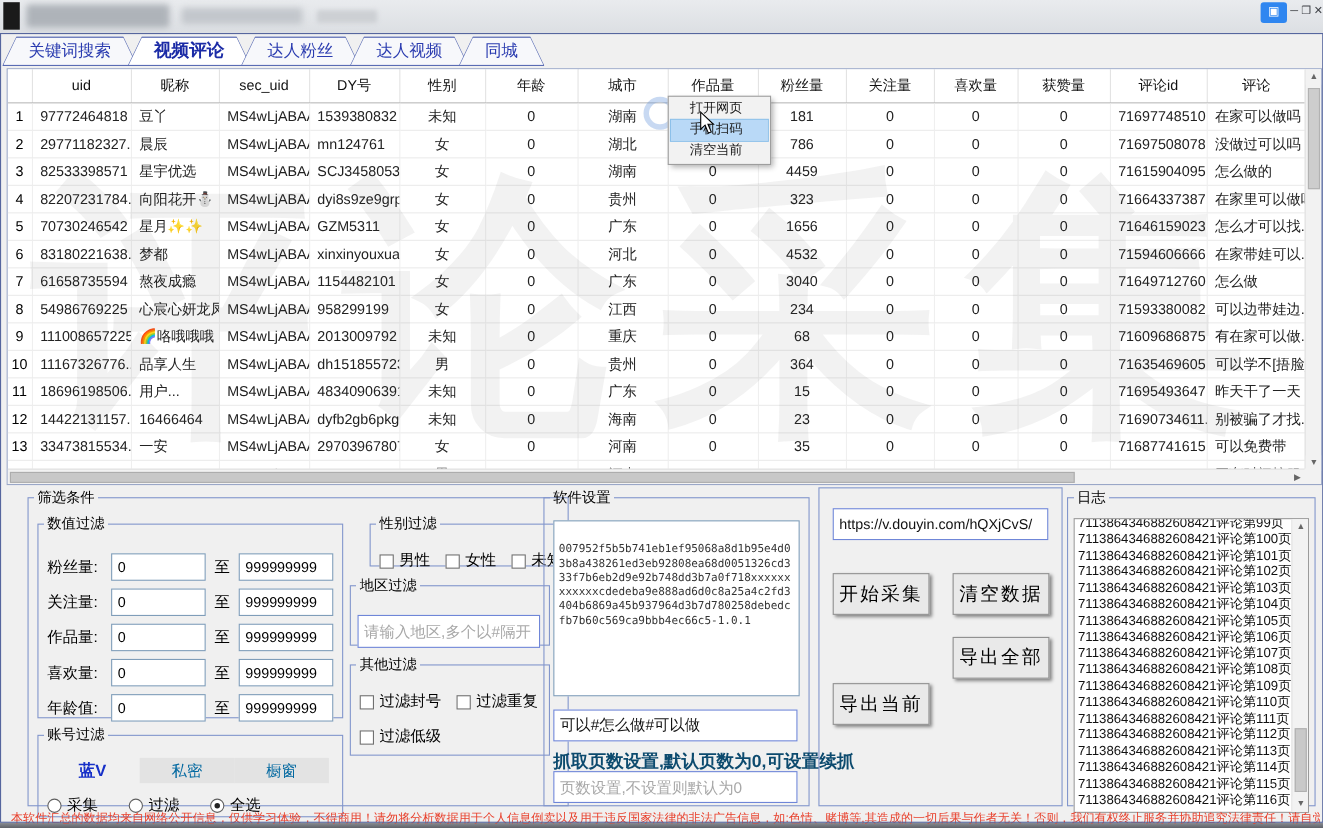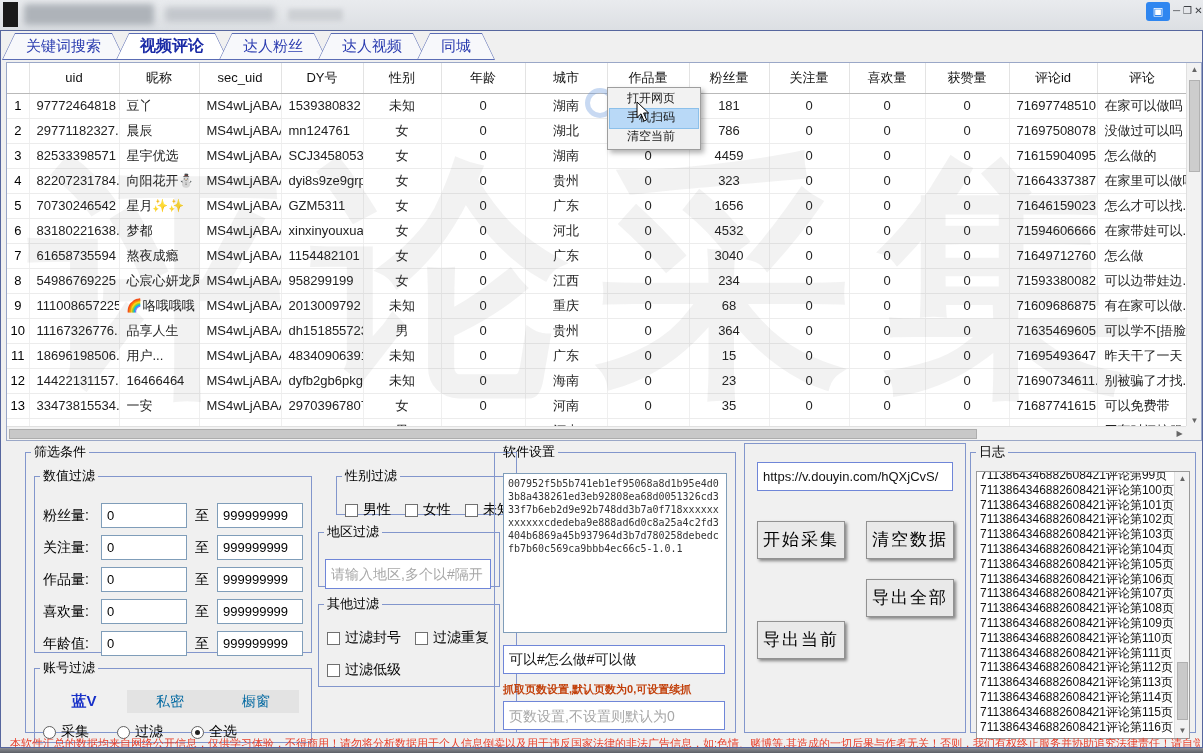--- a/index.html
+++ b/index.html
@@ -87,22 +87,22 @@
   .cb { width:13px; height:13px; border:1px solid #707070; background:#fff; margin-right:5px; flex:none; }
   .radio { width:13px; height:13px; border:1px solid #606060; border-radius:50%; background:#fff;
     margin-right:5px; flex:none; position:relative; }
   .radio.checked::after { content:""; position:absolute; left:3px; top:3px; width:5px; height:5px;
     border-radius:50%; background:#222; }
   .seg { display:inline-block; width:86px; height:23px; line-height:23px; text-align:center;
     font-size:14px; color:#0369a1; background:#e3e3e3; }
   .seg.active { background:transparent; color:#1730c8; font-weight:bold; font-size:15px; }
   .license-box { position:absolute; left:8px; top:12px; width:224px; height:160px; background:#fff;
     border:1px solid #7f9db9; font-family:"DejaVu Sans Mono","Liberation Mono",monospace;
-    font-size:10px; line-height:13px; color:#333; padding:3px 4px; word-break:break-all; overflow:hidden; }
-  .hint-red { position:absolute; left:8px; top:221px; font-size:11px; font-weight:bold; color:#c2410c; white-space:nowrap; }
+    font-size:10px; line-height:13px; color:#333; padding:19px 4px; word-break:break-all; overflow:hidden; }
+  .hint-red { position:absolute; left:8px; top:221px; font-size:16px; font-weight:bold; color:#0c4a6e; white-space:nowrap; }
   .panel-box { position:absolute; border:1px solid #8296cc; }
   .action-btn { position:absolute; width:88px; height:38px; background:#e9e9e9; border:1px solid #919191;
     box-shadow:2px 2px 3px rgba(0,0,0,0.45); font-size:17px; font-weight:normal; letter-spacing:2px;
     color:#000; text-align:center; line-height:36px; cursor:default;
     font-family:"Liberation Sans","DejaVu Sans",sans-serif; }
   
   .log-list { position:absolute; left:5px; top:10px; width:214px; height:268px; background:#fff;
     border:1px solid #9a9a9a; overflow:hidden; }
   .log-lines { position:absolute; left:3px; top:-4px; width:192px; }
   .log-line { font-size:12px; line-height:14.8px; color:#111; white-space:nowrap; }

